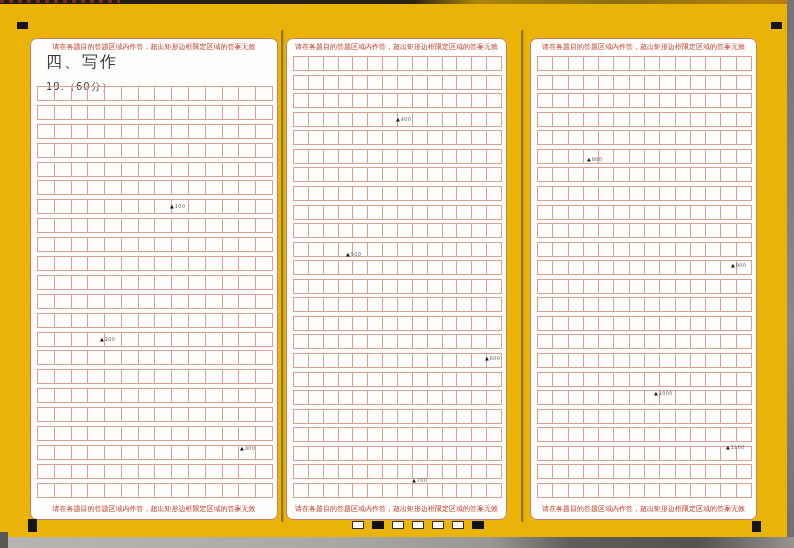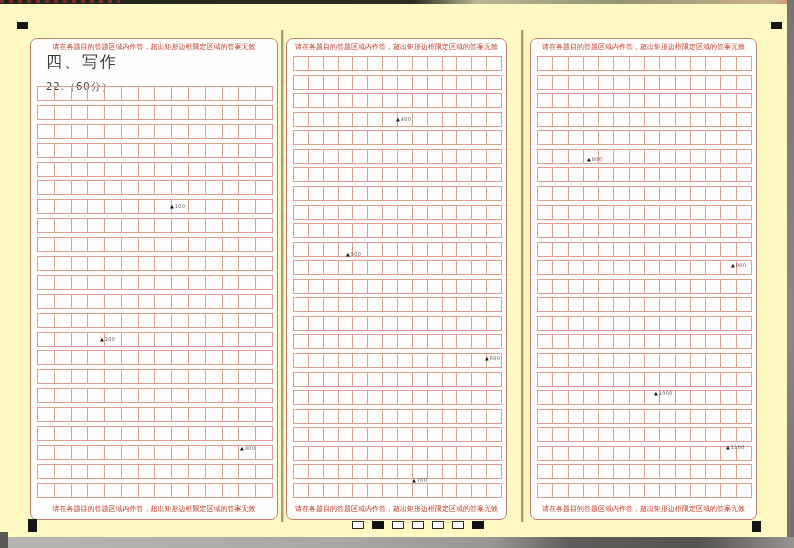--- a/index.html
+++ b/index.html
@@ -5,21 +5,21 @@
   :root{
     --grid-line:#dc9f92;
     --region-border:#c57d6f;
     --instruction-text:#c03a28;
     --header-text:#3b3b3b;
     --marker-text:#333333;
   }
   html,body{margin:0;padding:0;}
   .scan{
     position:relative;width:794px;height:548px;overflow:hidden;
-    background:#fef9c3;
+    background:#eab308;
     font-family:"DejaVu Sans","Liberation Sans",sans-serif;
   }
   
   .region{
     position:absolute;top:38px;height:482px;
     border:1px solid var(--region-border);
     border-radius:7px;background:#fffefd;box-sizing:border-box;
   }
   .region-left{left:30px;width:248px;}
   .region-middle{left:286px;width:221px;}
@@ -82,21 +82,21 @@
 </style>
 </head>
 <body>
 
 <div class="scan">
 
   <div class="region region-left">
     <div class="instr instr-top">请在各题目的答题区域内作答，超出矩形边框限定区域的答案无效</div>
     <div class="section-header">
       <div class="section-title">四、写作</div>
-      <div class="question-label">22.（60分）</div>
+      <div class="question-label">19.（60分）</div>
     </div>
     <div class="grid grid-left">
         <div class="row">
           <div class="cell"></div>
           <div class="cell"></div>
           <div class="cell"></div>
           <div class="cell"></div>
           <div class="cell"></div>
           <div class="cell"></div>
           <div class="cell"></div>

